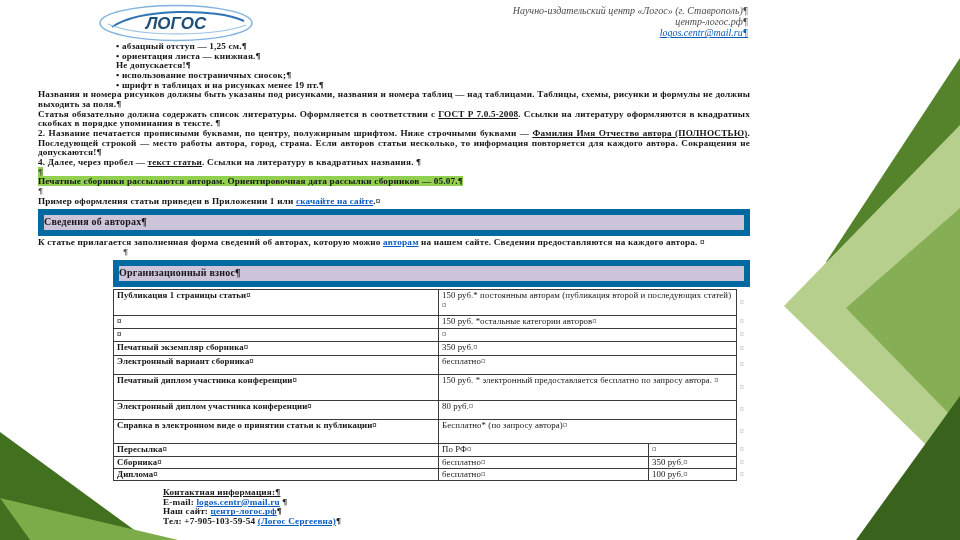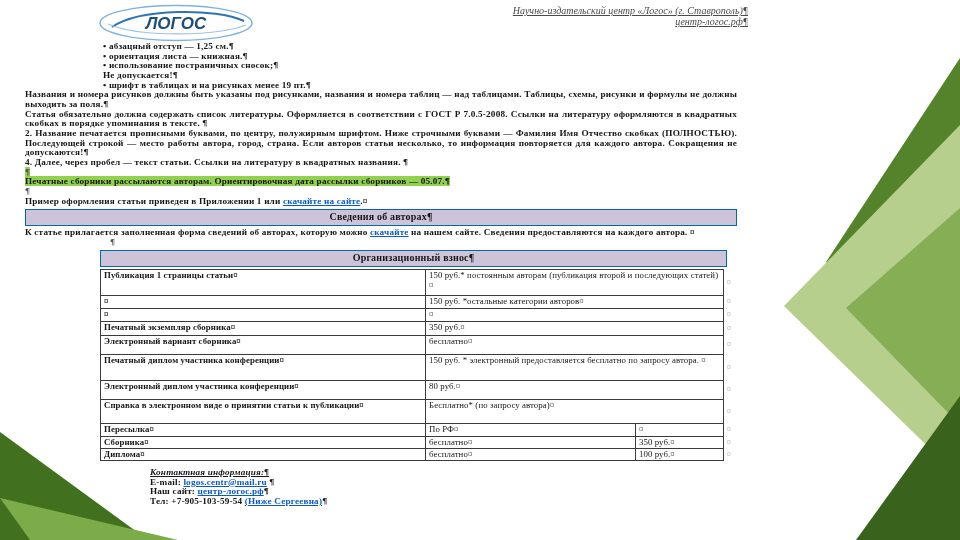--- a/index.html
+++ b/index.html
@@ -3,42 +3,42 @@
 <meta charset="utf-8">
 <style>
   html,body{margin:0;padding:0}
   body{width:960px;height:540px;overflow:hidden;background:#fff}
   .slide{position:relative;width:960px;height:540px;overflow:hidden;background:#fff;
          font-family:"Liberation Serif","DejaVu Serif",serif;color:#161616}
   .decor{position:absolute;left:0;top:0;width:960px;height:540px;z-index:0;pointer-events:none}
   .logo{position:absolute;left:96px;top:3px;width:160px;height:40px;z-index:2}
   .hdr{position:absolute;left:320px;top:5px;width:428px;z-index:2;text-align:right;
        font-style:italic;font-size:10px;line-height:1.12;color:#4a4a4a}
-  .hdr div{text-decoration:underline}
+  .hdr div{}
   .hdr .link{color:#0b5bc0}
-  .doc{position:absolute;left:25px;top:42px;width:712px;z-index:1;font-size:9.2px;line-height:1.05;letter-spacing:.02em}
+  .doc{position:absolute;left:38px;top:42px;width:712px;z-index:1;font-size:9.2px;line-height:1.05;letter-spacing:.02em}
   .bullets{margin-left:78px;font-weight:bold}
   .p{font-weight:bold;text-align:justify}
-  .u{}
+  .u{text-decoration:underline}
   .link{color:#0b5bc0;text-decoration:underline;cursor:pointer}
   .hl{background:#92d050;font-weight:bold}
   .sp{font-weight:bold;color:#555}
   .sp2{margin-left:85px}
-  .bar{background:#cdc4da;border:1px solid #0369a1;text-align:center;font-weight:bold;
+  .bar{background:#cdc4da;border:6px solid #0369a1;font-weight:bold;
        font-size:10px;height:15px;line-height:13px;margin-top:3px}
   .bar.indent{margin-left:75px;width:625px}
   .authors-text{margin-top:2px;text-align:justify;font-weight:bold}
   table.fee{border-collapse:collapse;table-layout:fixed;margin:2px 0 0 75px;width:636px;
             font-size:8.8px;line-height:1.12;letter-spacing:.01em}
   table.fee td{border:1px solid #3a3a3a;padding:1px 3px 0 3px;vertical-align:top;overflow:hidden}
   table.fee td.l{font-weight:bold}
   table.fee td.m{border:none;padding:0 0 0 3px;color:#8a97a6;font-size:7.5px;vertical-align:middle;background:transparent}
   tr.h26{height:26px}tr.h24{height:24px}tr.h19{height:19px}tr.h14{height:14px}tr.h13{height:13px}tr.h11{height:11px}
   .contact{margin:7px 0 0 125px;font-weight:bold;font-size:9.2px;line-height:1.05}
-  .contact .title{font-style:italic;text-decoration:underline}
+  .contact .title{text-decoration:underline}
 </style>
 </head>
 <body>
 
 <div class="slide">
 
   <svg class="decor" viewBox="0 0 960 540">
     <polygon points="960,58 826,262 960,336" fill="#55832b"></polygon>
     <polygon points="960,125 784,306 960,478" fill="#b6cf8d"></polygon>
     <polygon points="960,208 846,308 960,425" fill="#86ae54"></polygon>
@@ -50,61 +50,62 @@
   <svg class="logo" viewBox="0 0 160 40">
     <ellipse cx="80" cy="20" rx="76" ry="17.5" fill="none" stroke="#7fb2de" stroke-width="1.5"></ellipse>
     <path d="M16 24 C44 5, 120 5, 148 18" fill="none" stroke="#2e74b5" stroke-width="2"></path>
     <path d="M12 21 C44 35, 122 33, 150 22" fill="none" stroke="#9cc3e5" stroke-width="1.2"></path>
     <text x="80" y="26" text-anchor="middle" font-size="17" font-weight="bold" font-style="italic" fill="#1f4e79" font-family="Liberation Sans, sans-serif">ЛОГОС</text>
   </svg>
 
   <div class="hdr">
     <div>Научно-издательский центр «Логос» (г. Ставрополь)¶</div>
     <div>центр-логос.рф¶</div>
+    <div class="link">logos.centr@mail.ru¶</div>
   </div>
 
   <div class="doc">
 
     <div class="bullets">
       <div>• абзацный отступ — 1,25 см.¶</div>
       <div>• ориентация листа — книжная.¶</div>
+      <div>Не допускается!¶</div>
       <div>• использование постраничных сносок;¶</div>
-      <div>Не допускается!¶</div>
       <div>• шрифт в таблицах и на рисунках менее 19 пт.¶</div>
     </div>
 
     <div class="p">Названия и номера рисунков должны быть указаны под рисунками, названия и номера таблиц — над таблицами. Таблицы, схемы, рисунки и формулы не должны выходить за поля.¶</div>
 
     <div class="p">
       <span>Статья обязательно должна содержать список литературы. Оформляется в соответствии с </span><span class="u">ГОСТ Р 7.0.5-2008</span><span>. Ссылки на литературу оформляются в квадратных скобках в порядке упоминания в тексте. ¶</span>
     </div>
 
     <div class="p">
-      <span>2. Название печатается прописными буквами, по центру, полужирным шрифтом. Ниже строчными буквами — </span><span class="u">Фамилия Имя Отчество скобках (ПОЛНОСТЬЮ)</span><span>. Последующей строкой — место работы автора, город, страна. Если авторов статьи несколько, то информация повторяется для каждого автора. Сокращения не допускаются!¶</span>
+      <span>2. Название печатается прописными буквами, по центру, полужирным шрифтом. Ниже строчными буквами — </span><span class="u">Фамилия Имя Отчество автора (ПОЛНОСТЬЮ)</span><span>. Последующей строкой — место работы автора, город, страна. Если авторов статьи несколько, то информация повторяется для каждого автора. Сокращения не допускаются!¶</span>
     </div>
 
 
     <div class="p">
       <span>4. Далее, через пробел — </span><span class="u">текст статьи</span><span>. Ссылки на литературу в квадратных названия. ¶</span>
     </div>
 
     <div class="sp"><span class="hl">¶</span></div>
 
     <div class="p"><span class="hl">Печатные сборники рассылаются авторам. Ориентировочная дата рассылки сборников — 05.07.¶</span></div>
 
     <div class="sp">¶</div>
 
     <div class="p">
       <span>Пример оформления статьи приведен в Приложении 1 или </span><span class="link">скачайте на сайте</span><span>.¤</span>
     </div>
 
     <div class="bar">Сведения об авторах¶</div>
 
     <div class="authors-text">
-      <span>К статье прилагается заполненная форма сведений об авторах, которую можно </span><span class="link">скачайте</span><span> на нашем сайте. Сведения предоставляются на каждого автора. ¤</span>
+      <span>К статье прилагается заполненная форма сведений об авторах, которую можно </span><span class="link">авторам</span><span> на нашем сайте. Сведения предоставляются на каждого автора. ¤</span>
     </div>
 
     <div class="sp sp2">¶</div>
 
     <div class="bar indent">Организационный взнос¶</div>
 
     <table class="fee">
       <colgroup>
           <col style="width:325px">
           <col style="width:210px">
@@ -175,18 +176,18 @@
 
     <div class="contact">
       <div class="title">Контактная информация:¶</div>
       <div>
         <span>E-mail: </span><span class="link">logos.centr@mail.ru</span><span> ¶</span>
       </div>
       <div>
         <span>Наш сайт: </span><span class="link">центр-логос.рф</span><span>¶</span>
       </div>
       <div>
-        <span>Тел: +7-905-103-59-54 </span><span class="link">(Ниже Сергеевна)</span><span>¶</span>
+        <span>Тел: +7-905-103-59-54 </span><span class="link">(Логос Сергеевна)</span><span>¶</span>
       </div>
     </div>
 
   </div>
 </div>
 
 </body></html>

